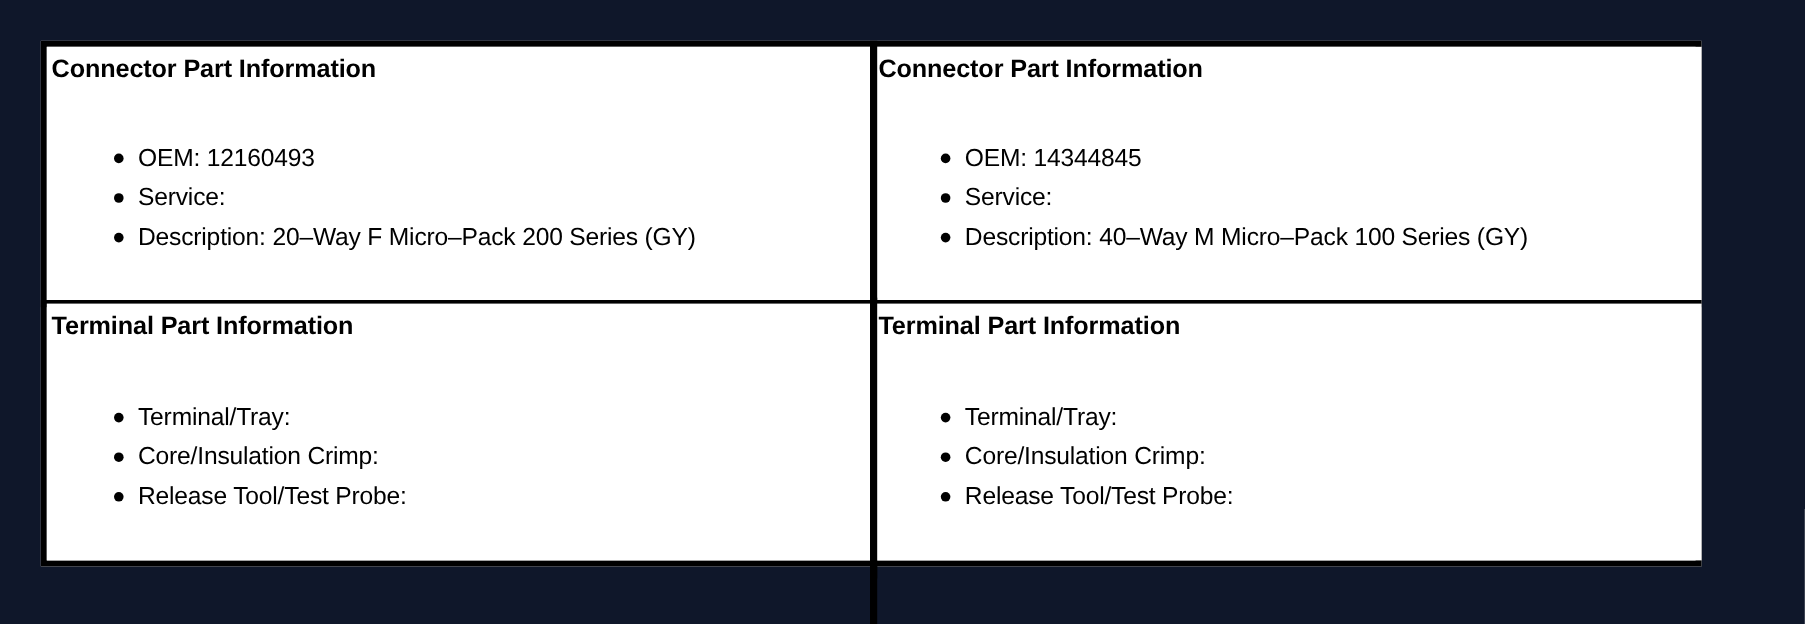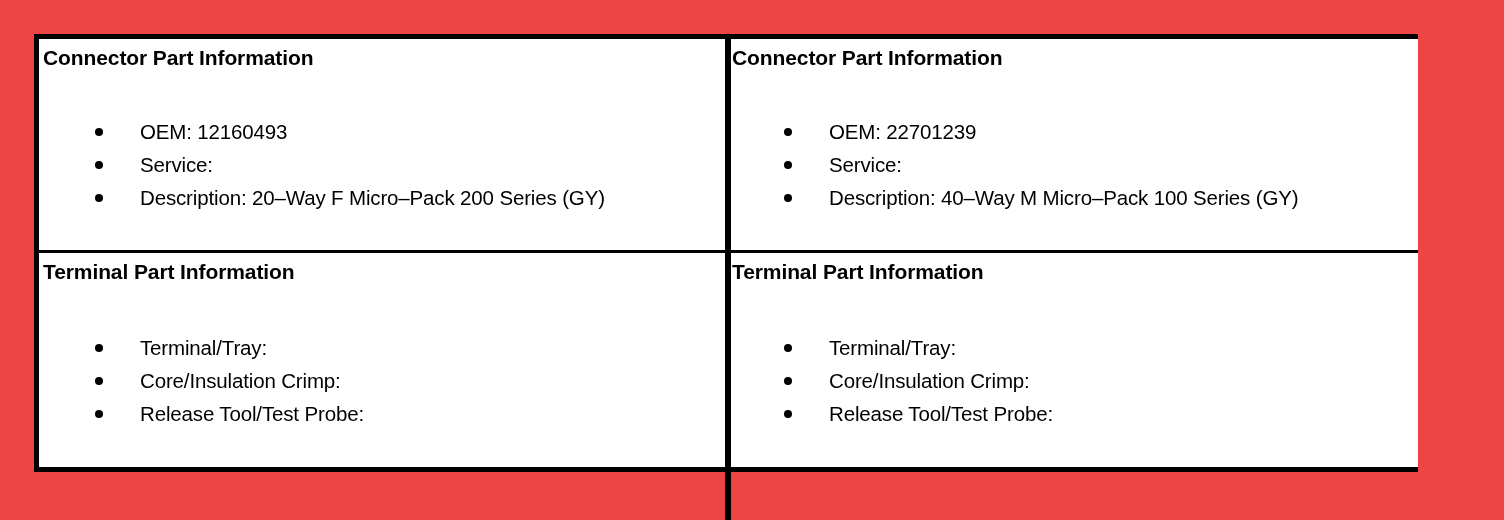--- a/index.html
+++ b/index.html
@@ -14,21 +14,21 @@
     color: #000000;
     overflow: hidden;
   }
 
   #sheet {
     position: absolute;
     left: 0;
     top: 0;
     width: 1504px;
     height: 520px;
-    background: #ef4444;
+    background: #0f172a;
   }
 
   
   .parts-table {
     position: absolute;
     left: 34px;
     top: 34px;
     width: 1384px;   
     height: 438px;   
     box-sizing: border-box;
@@ -117,21 +117,21 @@
     left: 56px;
     top: 13px;
     width: 8px;
     height: 8px;
     background: #000000;
     border-radius: 50%;
   }
 
   .bullet-text {
     display: block;
-    padding-left: 101px;
+    padding-left: 76px;
   }
 
   
   .row-bottom .bullet-list { top: 78px; }
 </style>
 </head>
 <body>
 
 <div id="sheet">
 
@@ -159,21 +159,21 @@
         </div>
       </div>
 
       <div class="table-cell cell-right">
         <div class="col-divider"></div>
         <div class="cell-body">
           <div class="cell-heading">Connector Part Information</div>
           <ul class="bullet-list">
             <li class="bullet-item">
               <span class="bullet-marker"></span>
-              <span class="bullet-text">OEM: 22701239</span>
+              <span class="bullet-text">OEM: 14344845</span>
             </li>
             <li class="bullet-item">
               <span class="bullet-marker"></span>
               <span class="bullet-text">Service:</span>
             </li>
             <li class="bullet-item">
               <span class="bullet-marker"></span>
               <span class="bullet-text">Description: 40–Way M Micro–Pack 100 Series (GY)</span>
             </li>
           </ul>

